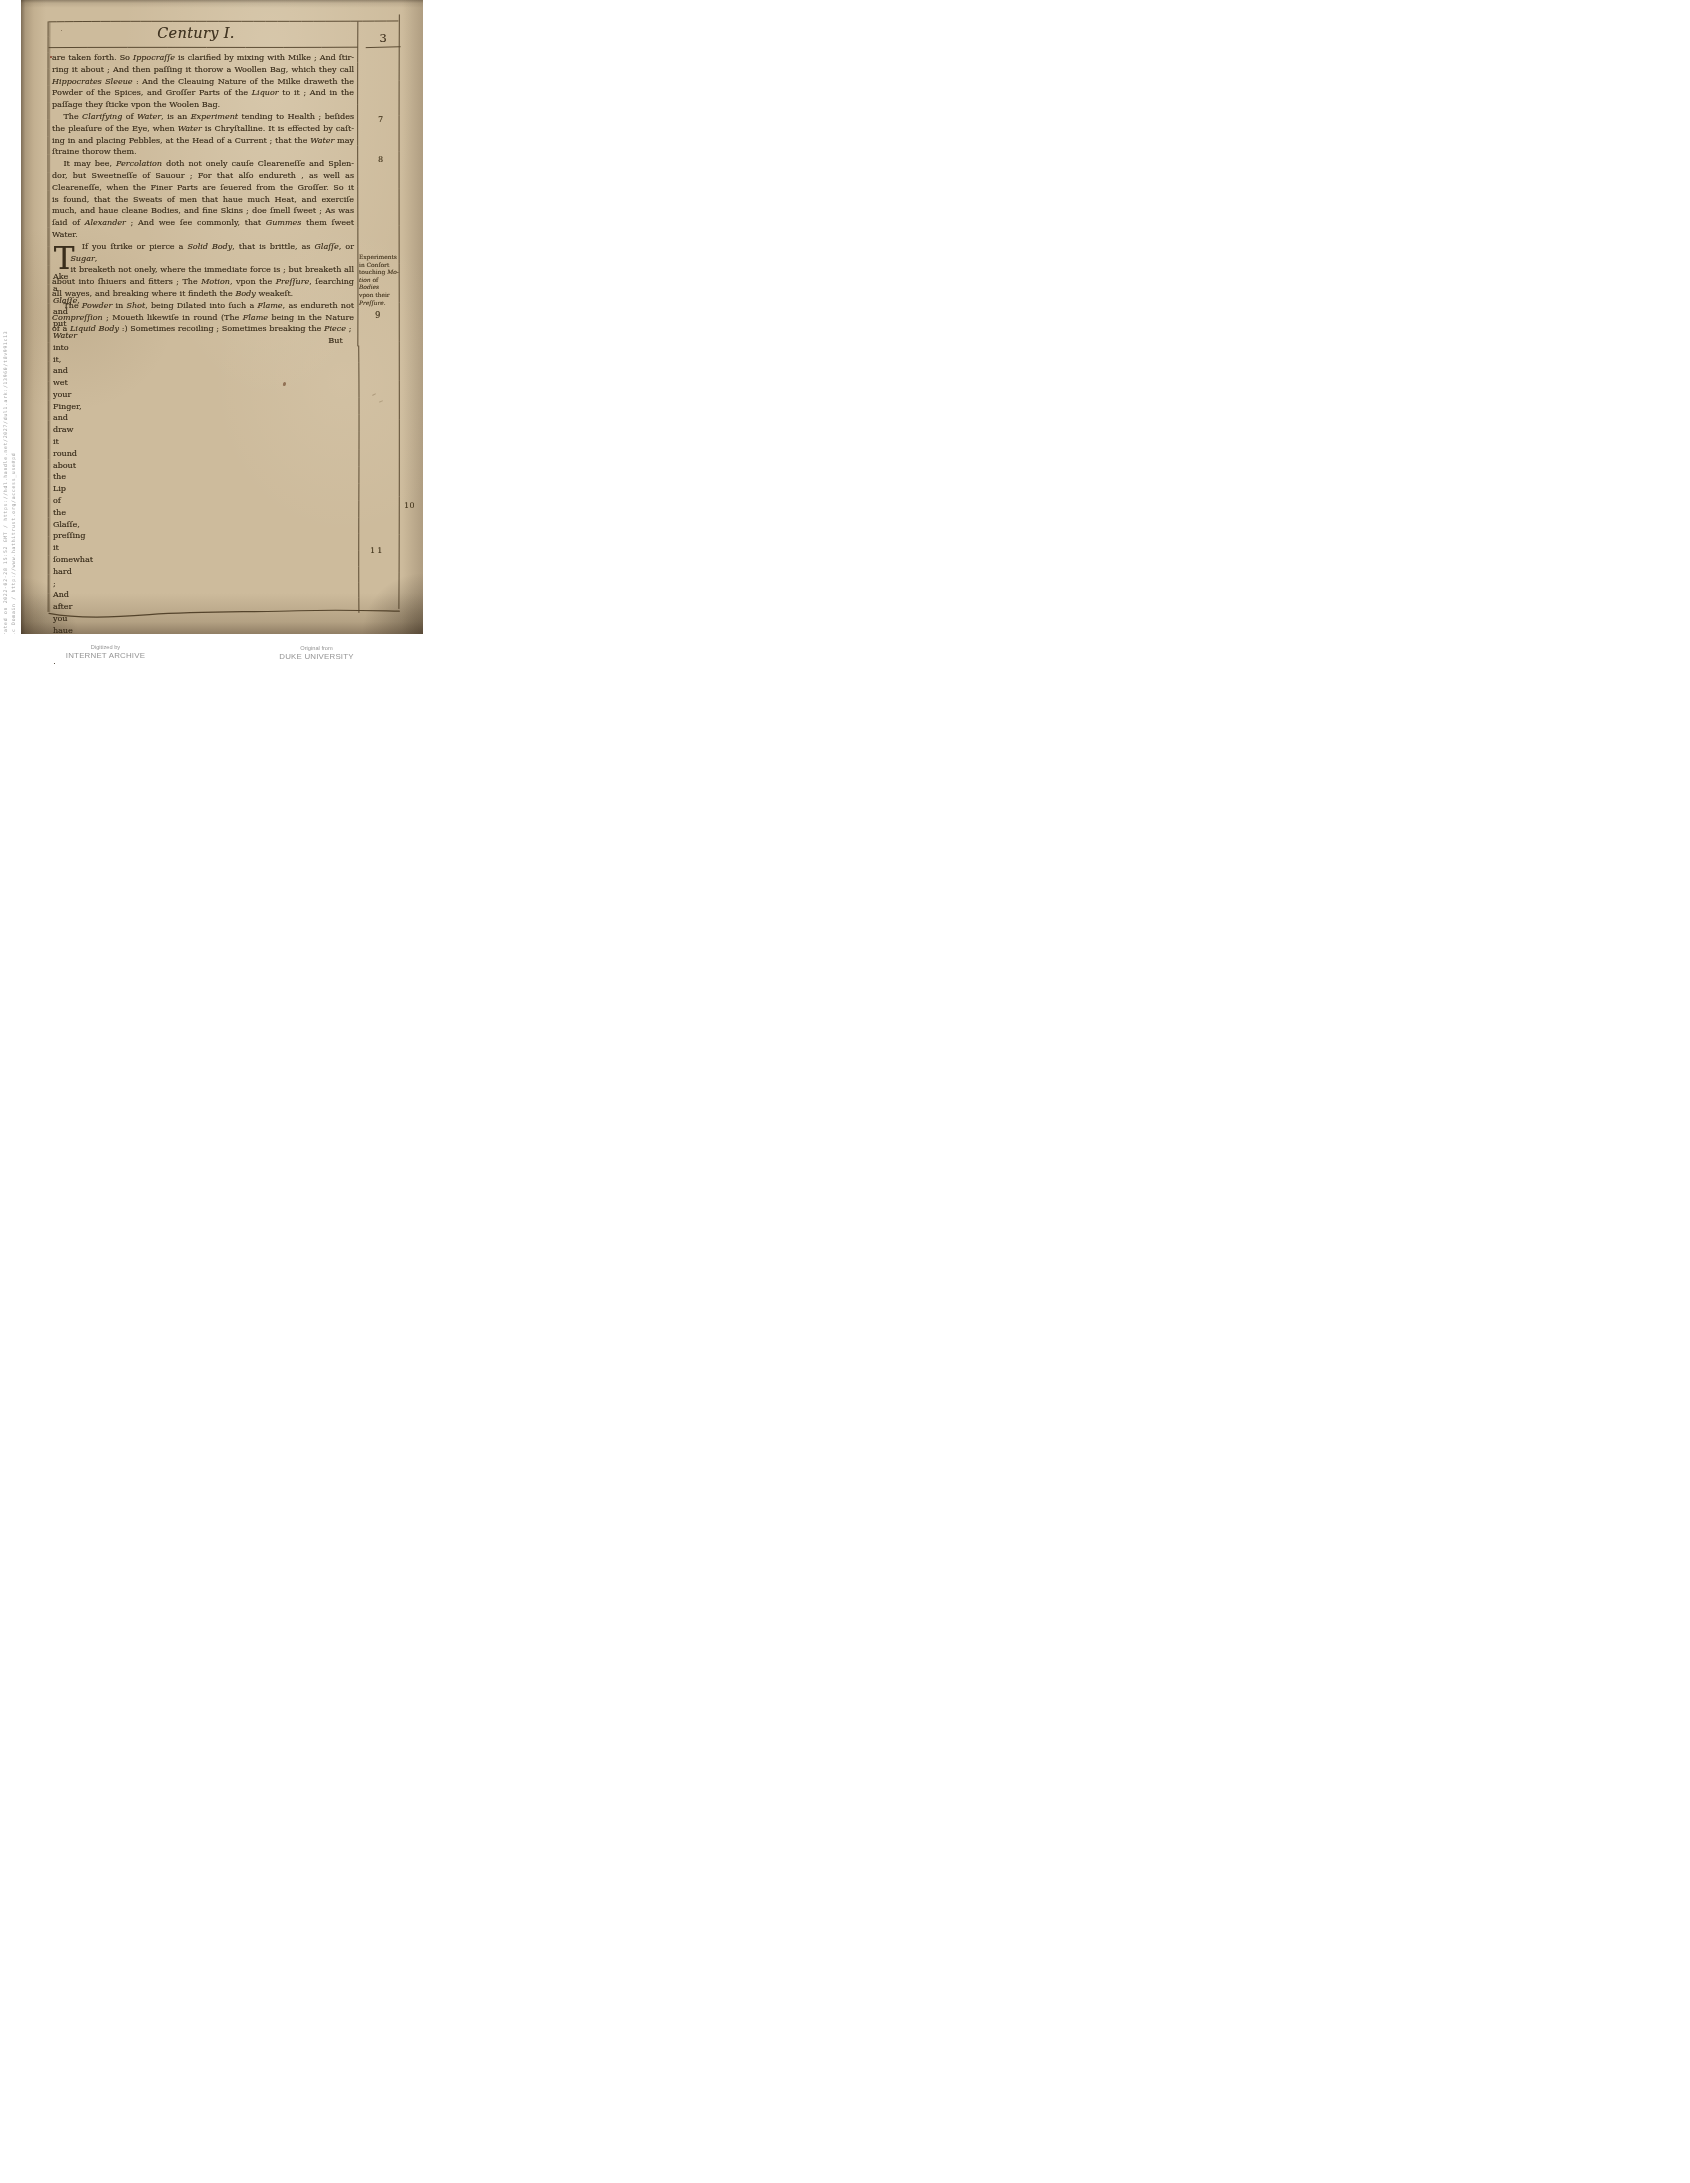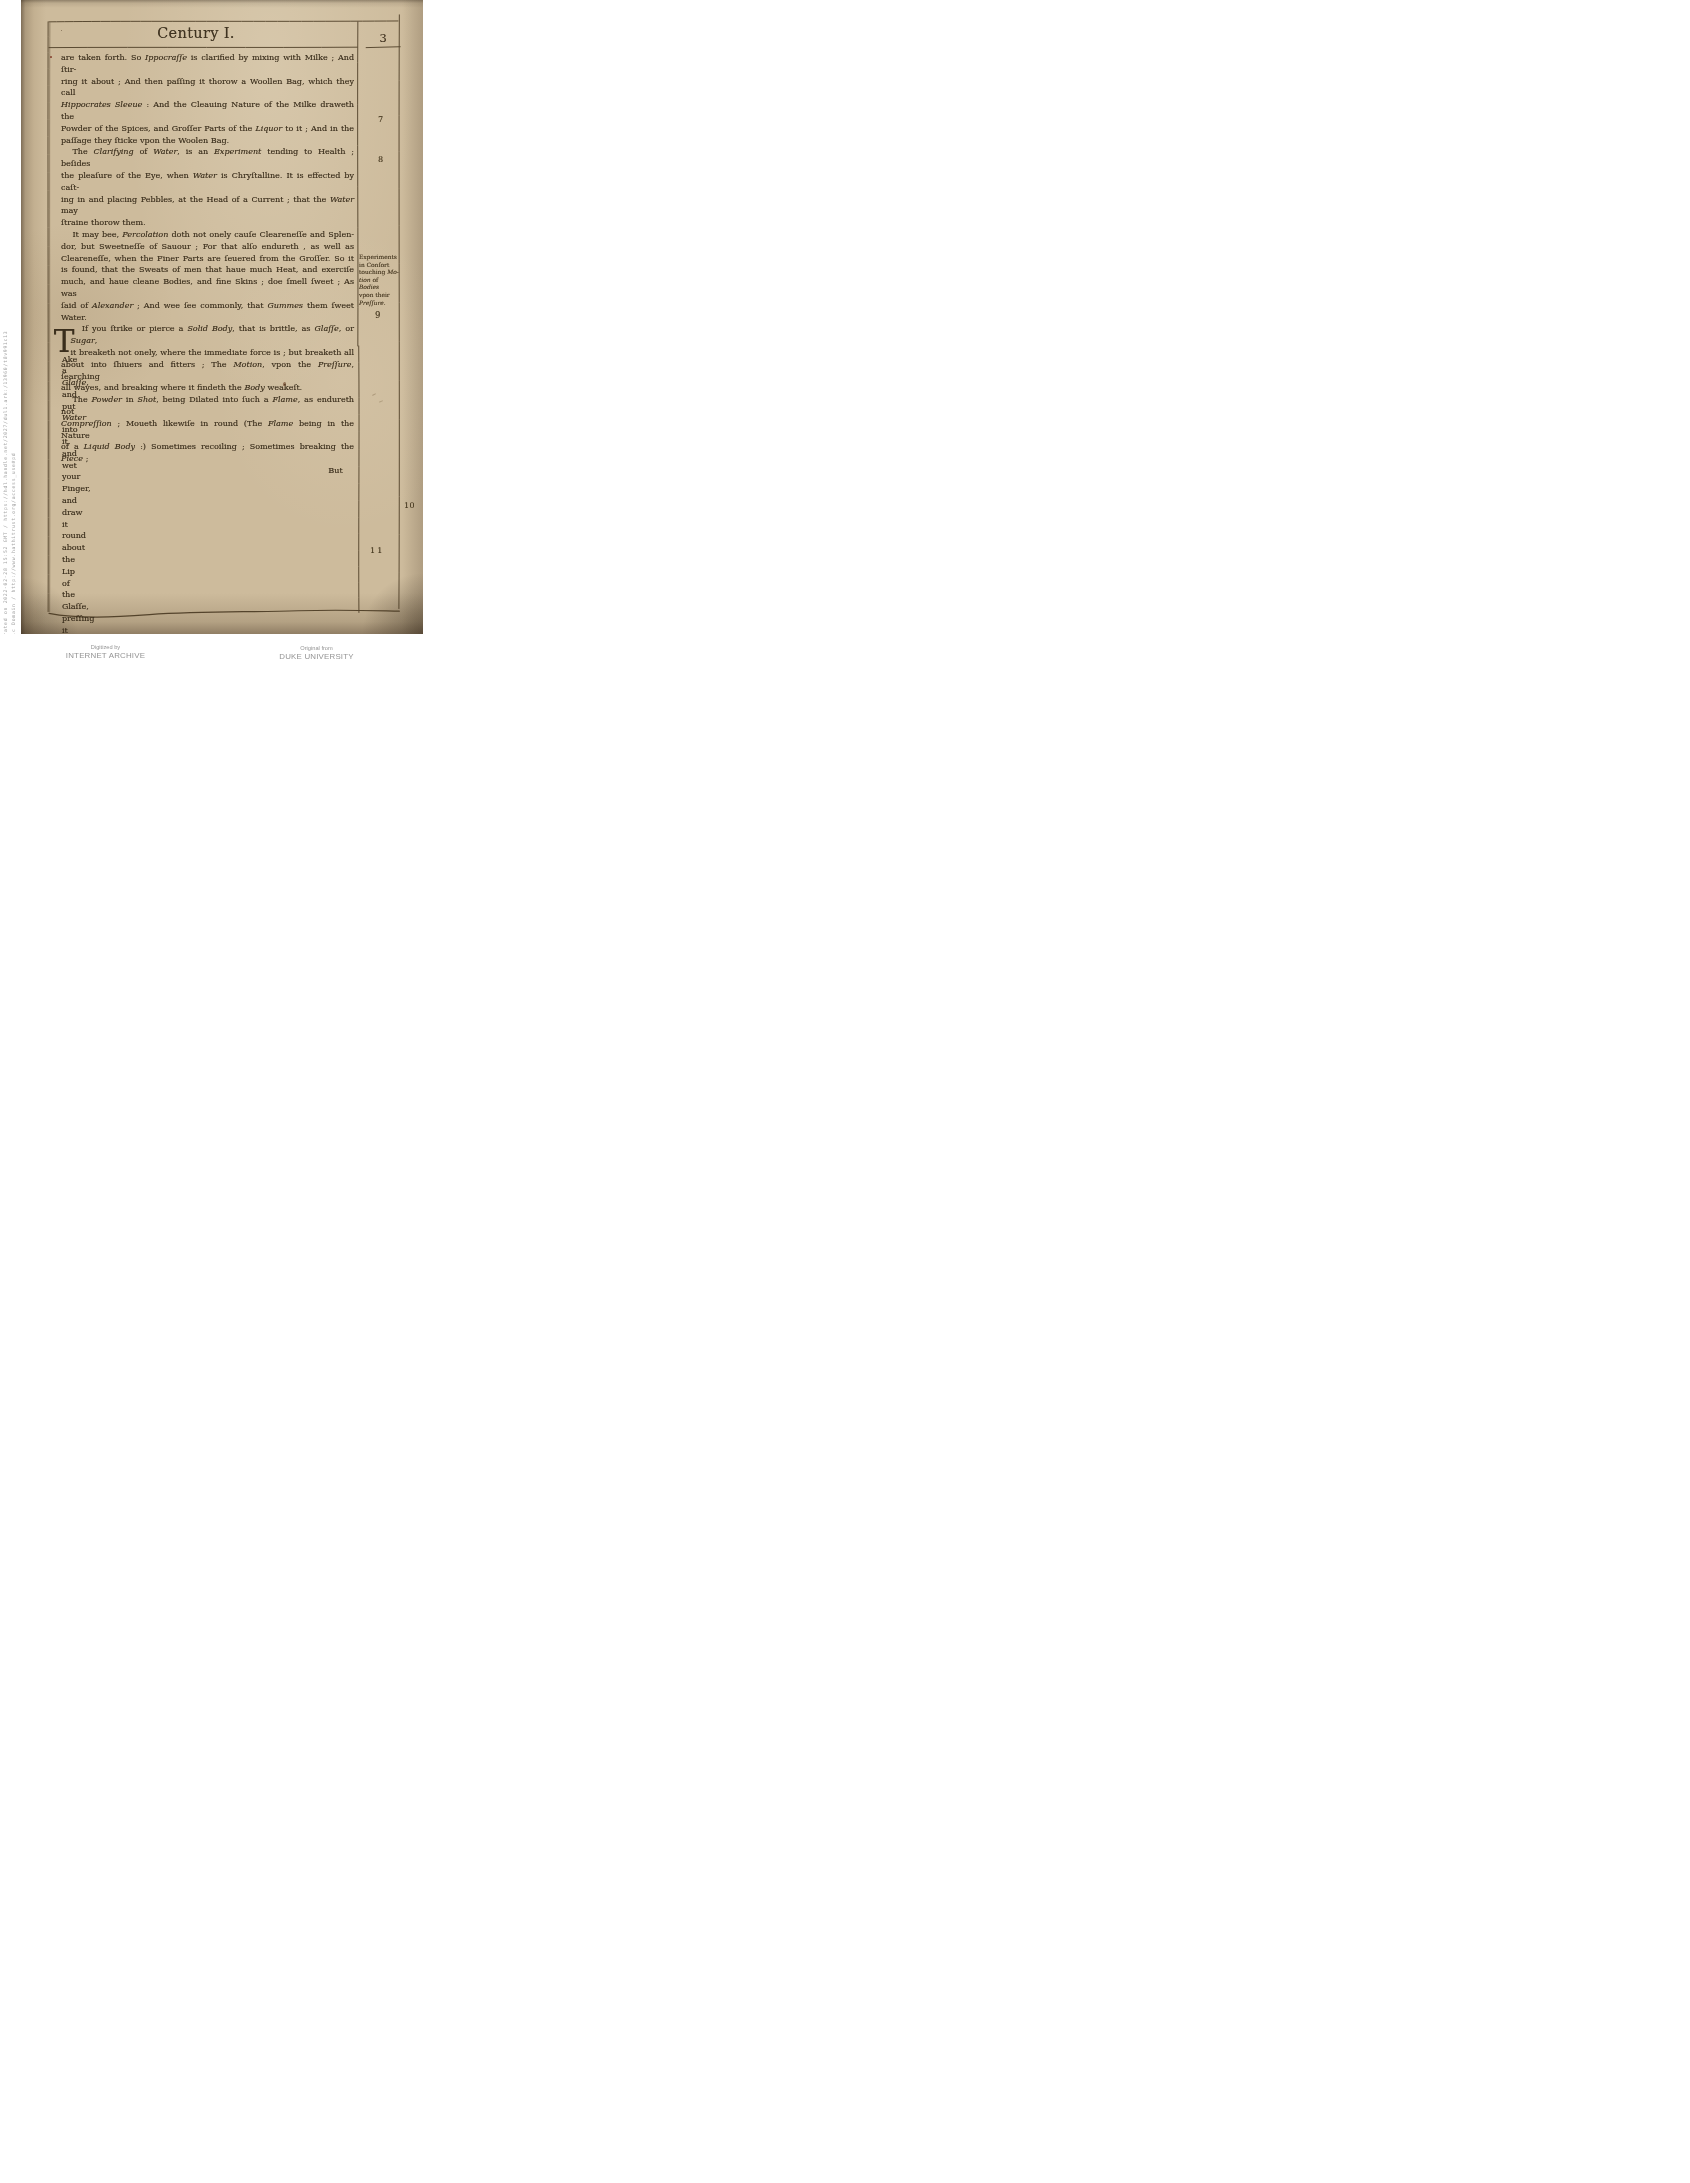--- a/index.html
+++ b/index.html
@@ -21,31 +21,31 @@
       linear-gradient(90deg, rgba(62,46,30,0.55) 0, rgba(88,68,44,0.28) 4.4px, rgba(120,95,62,0.12) 13px, rgba(120,95,62,0) 25px),
       linear-gradient(270deg, rgba(70,52,34,0.22) 0, rgba(70,52,34,0) 21px),
       linear-gradient(0deg, rgba(70,52,34,0.45) 0, rgba(90,70,45,0.22) 12.2px, rgba(90,70,45,0) 41px),
       radial-gradient(ellipse at 62% 10%, rgba(255,248,230,0.20) 0, rgba(255,248,230,0) 148px),
       radial-gradient(ellipse at 12% 50%, rgba(110,85,52,0.10) 0, rgba(110,85,52,0) 105px),
       radial-gradient(ellipse at 80% 60%, rgba(255,244,225,0.10) 0, rgba(255,244,225,0) 131px);}
   
   #frame-svg{position:absolute;left:0;top:0;width:423px;height:664px;pointer-events:none;}
   
   #running-head{position:absolute;left:52px;top:25px;width:288px;text-align:center;
-      font-size:14.4px;color:#3f3320;letter-spacing:0.4px;
+      font-style:italic;font-size:14.4px;color:#3f3320;letter-spacing:0.4px;
       text-shadow:0.2px 0.2px 0.3px rgba(56,42,26,0.5);}
   #page-number{position:absolute;left:372px;top:31px;width:22px;text-align:center;
       font-size:11.4px;color:#453723;text-shadow:0.2px 0.2px 0.3px rgba(56,42,26,0.5);}
   
   #body-text{position:absolute;left:52px;top:52px;width:302px;color:#3f3320;
       text-shadow:0.1px 0.1px 0.3px rgba(56,42,26,0.55);}
   .para{margin:0;}
   .para.space-before{margin-top:5.7px;}
   .line{font-size:8px;line-height:11.8px;text-align:justify;text-align-last:justify;
-        word-spacing:0.2px;margin-left:9px;}
+        word-spacing:0.2px;}
   .line.pl{text-align-last:left;}
   .line.ind1{text-indent:11.4px;}
   em{font-style:italic;}
   .dropcap{float:left;font-size:31px;line-height:23.6px;height:23.6px;width:14px;margin:0.9px 3.5px 0 0.9px;
       color:#3a2e1c;text-shadow:0.2px 0.2px 0.4px rgba(56,42,26,0.5);}
   #catchword-row{font-size:8px;line-height:11.8px;text-align:right;padding-right:11.4px;
       color:#3f3320;}
   
   .margin-num{position:absolute;font-size:7.9px;color:#47391f;
       text-shadow:0.2px 0.2px 0.3px rgba(56,42,26,0.5);}

